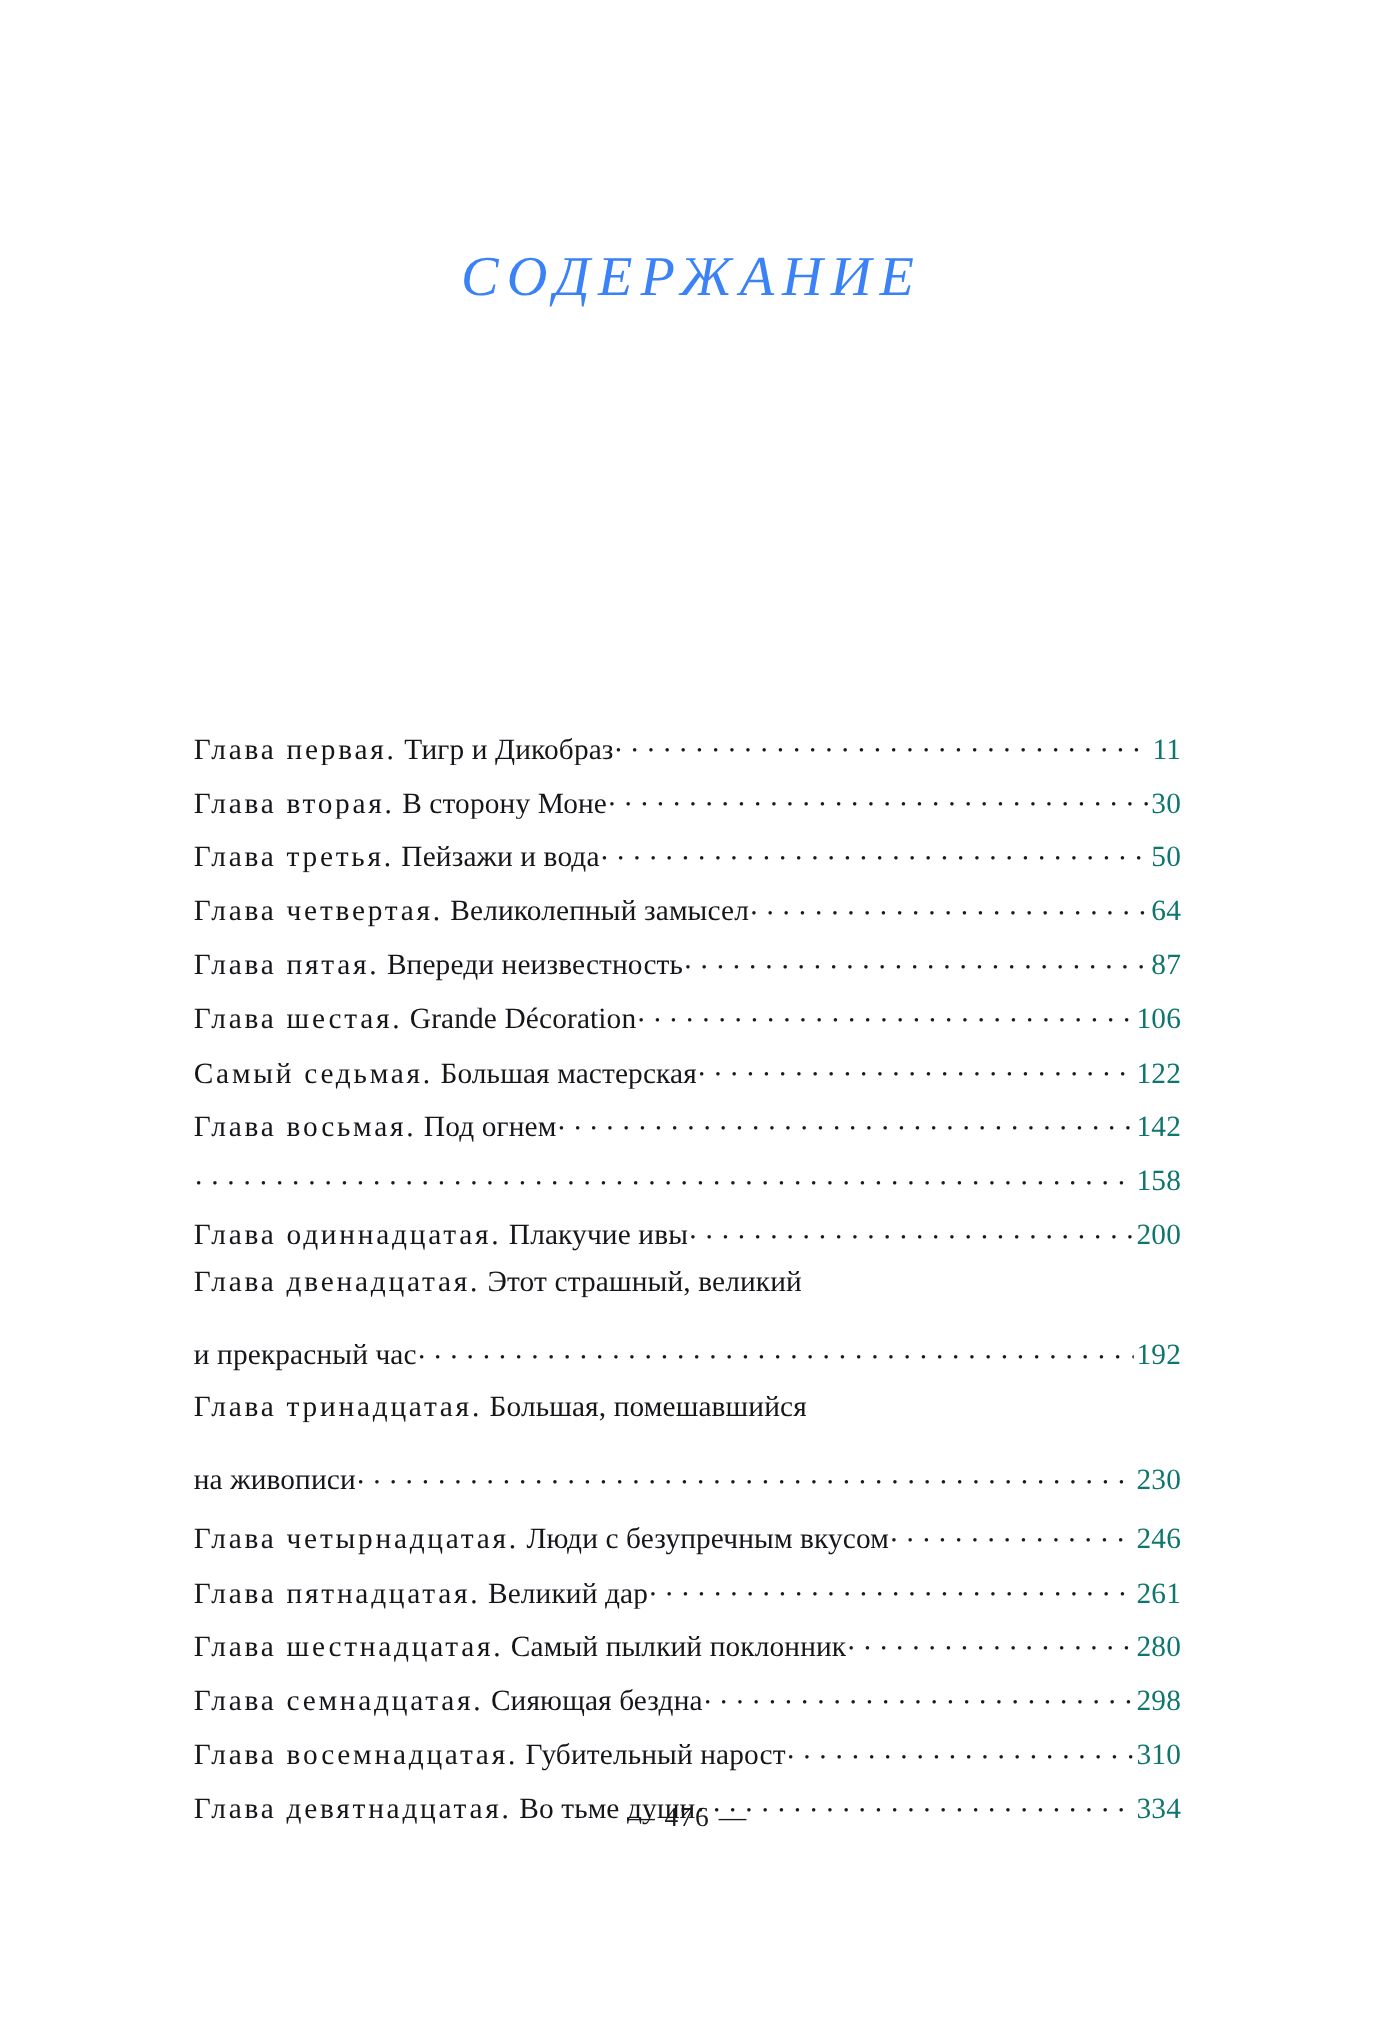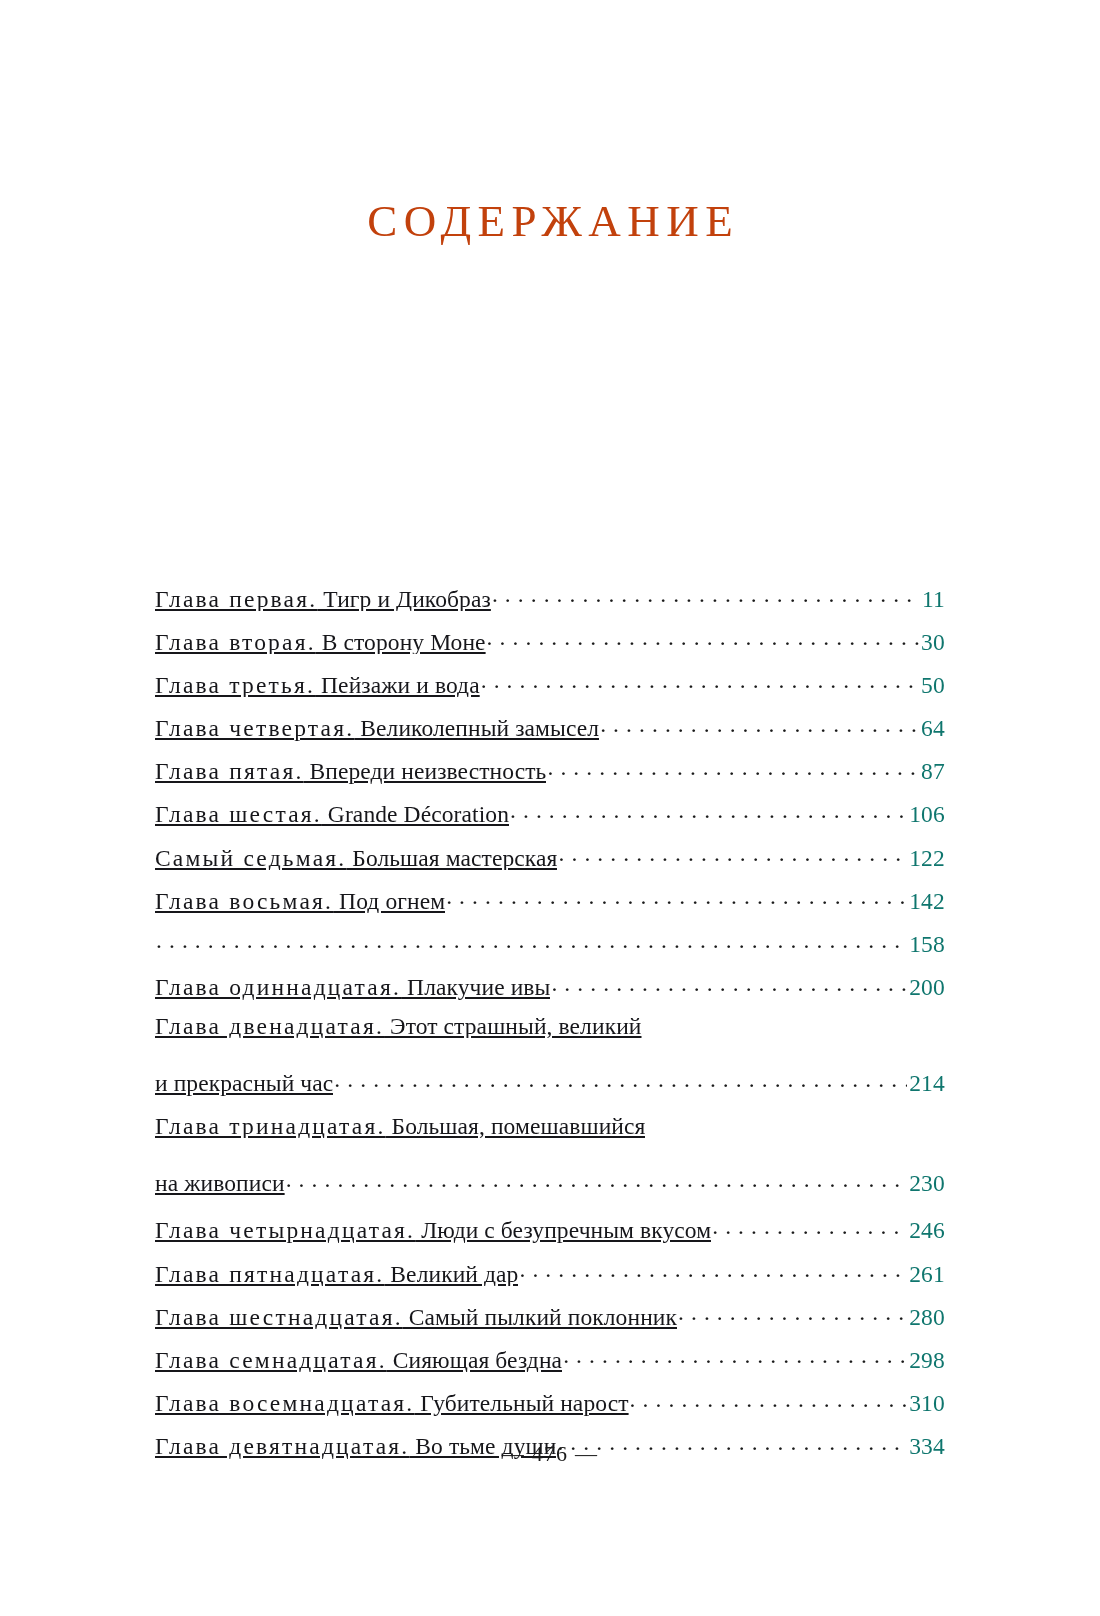--- a/index.html
+++ b/index.html
@@ -27,22 +27,23 @@
     top: 168px;
     left: 0;
     width: 1100px;
     text-align: center;
     font-family: "Liberation Serif", "DejaVu Serif", serif;
     font-size: 45px;
     line-height: 1.05;
     font-weight: 400;
     letter-spacing: 6.5px;
     text-indent: 6.5px;
-    color: #c2410c;
-    white-space: nowrap;
+    color: #3b82f6;
+    white-space: nowrap;
+    font-style: italic;
   }
 
   
   .toc-list {
     position: absolute;
     top: 583px;
     left: 155px;
     width: 790px;
   }
 
@@ -59,21 +60,20 @@
     display: flex;
     align-items: baseline;
     width: 100%;
     white-space: nowrap;
     height: 34px;
   }
 
   .toc-text {
     flex: 0 0 auto;
     overflow: hidden;
-    text-decoration: underline;
   }
 
   .chapter-label {
     letter-spacing: 2.2px;
   }
 
   .chapter-name {
     letter-spacing: 0.1px;
   }
 
@@ -211,21 +211,21 @@
           <span class="toc-page">200</span>
         </div>
       </div>
       <div class="toc-entry multiline">
         <div class="toc-line no-leader">
           <span class="toc-text"><span class="chapter-label">Глава двенадцатая.</span><span class="chapter-name"> Этот страшный, великий</span></span>
         </div>
         <div class="toc-cont">
           <span class="toc-text chapter-name">и прекрасный час</span>
           <span class="toc-leader"></span>
-          <span class="toc-page">214</span>
+          <span class="toc-page">192</span>
         </div>
       </div>
       <div class="toc-entry multiline">
         <div class="toc-line no-leader">
           <span class="toc-text"><span class="chapter-label">Глава тринадцатая.</span><span class="chapter-name"> Большая, помешавшийся</span></span>
         </div>
         <div class="toc-cont">
           <span class="toc-text chapter-name">на живописи</span>
           <span class="toc-leader"></span>
           <span class="toc-page">230</span>

